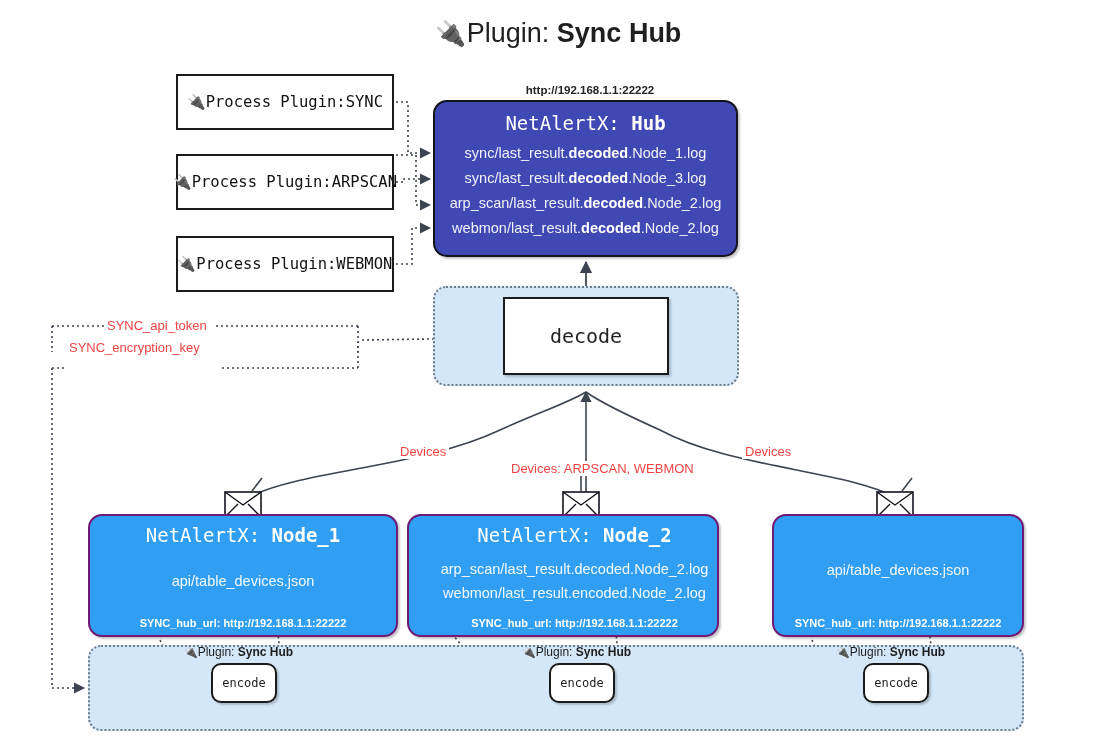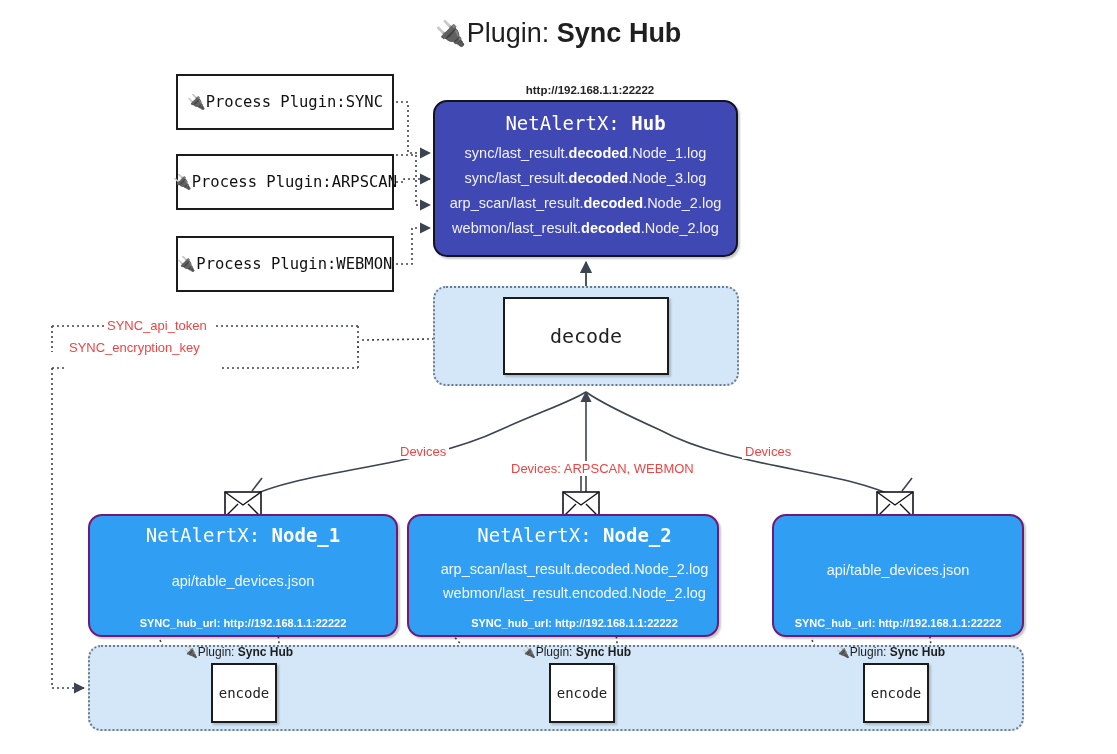--- a/index.html
+++ b/index.html
@@ -101,23 +101,24 @@
     display: flex; align-items: center; justify-content: center;
     font-family: "DejaVu Sans Mono", "Liberation Mono", monospace;
     color: #222;
     box-shadow: 2px 2px 2px rgba(0,0,0,.20);
   }
   .decode-box {
     left: 503px; top: 297px; width: 166px; height: 78px;
     font-size: 20px;
   }
   .encode-box {
-    width: 66px; height: 60px;
-    font-size: 14px;
+    width: 66px; height: 40px;
+    font-size: 12px;
     top: 663px;
+    border-radius: 10px;
   }
   .encode-1 { left: 211px; }
   .encode-2 { left: 549px; }
   .encode-3 { left: 863px; }
 
   .plugin-tag {
     position: absolute;
     top: 645px;
     font-size: 12px;
     color: #1d1d1d;

